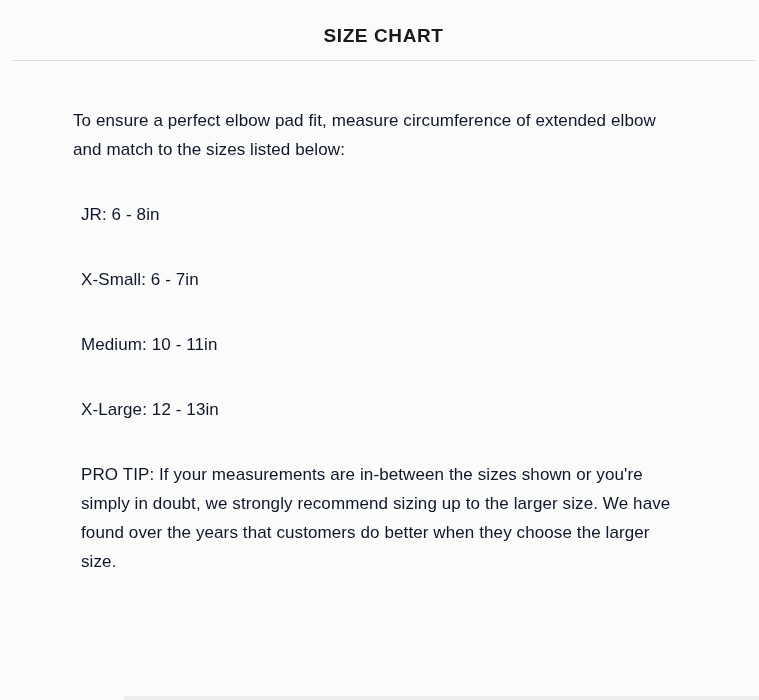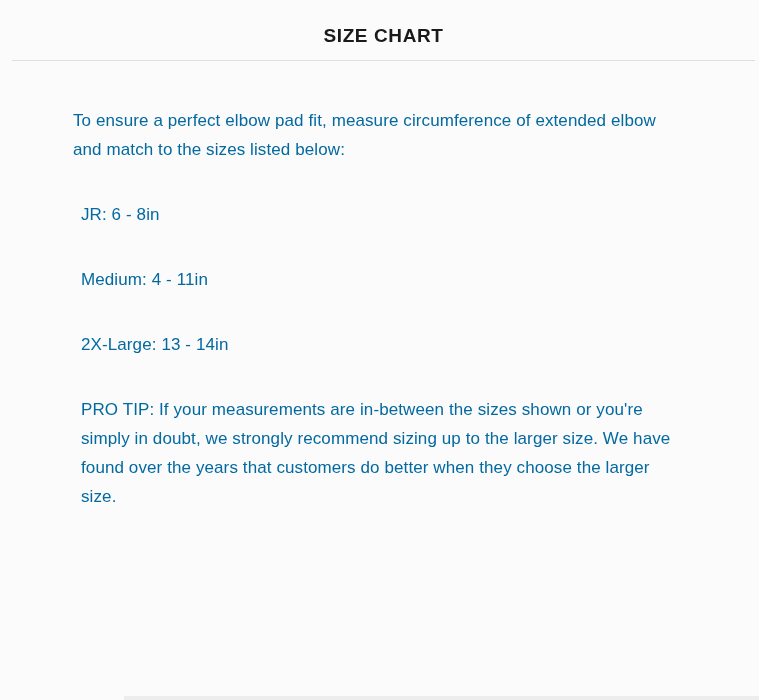--- a/index.html
+++ b/index.html
@@ -30,21 +30,21 @@
   }
   .content {
     padding: 41px 40px 0 57px;
   }
   .content p {
     font-size: 17px;
     font-weight: 400;
     line-height: 29px;
     letter-spacing: 0.1px;
     white-space: pre-line;
-    color: #0369a1;
+    color: #0f172a;
   }
   .intro    { margin: 0 0 28px 0; }
   .size-line{ margin: 0 0 28px 8px; }
   .protip   { margin: 8px; }
   .next-edge {
     position: absolute;
     bottom: 0;
     left: 120px;
     right: 0;
     height: 4px;
@@ -59,22 +59,23 @@
   <div class="header">
     <h1 class="title">SIZE CHART</h1>
   </div>
 
   <div class="content">
 
     <p class="intro">To ensure a perfect elbow pad fit, measure circumference of extended elbow
 and match to the sizes listed below:</p>
 
     <p class="size-line">JR: 6 - 8in</p>
-    <p class="size-line">Medium: 4 - 11in</p>
-    <p class="size-line">2X-Large: 13 - 14in</p>
+    <p class="size-line">X-Small: 6 - 7in</p>
+    <p class="size-line">Medium: 10 - 11in</p>
+    <p class="size-line">X-Large: 12 - 13in</p>
 
     <p class="protip">PRO TIP: If your measurements are in-between the sizes shown or you're
 simply in doubt, we strongly recommend sizing up to the larger size. We have
 found over the years that customers do better when they choose the larger
 size.</p>
 
   </div>
 
   <div class="next-edge"></div>
 

